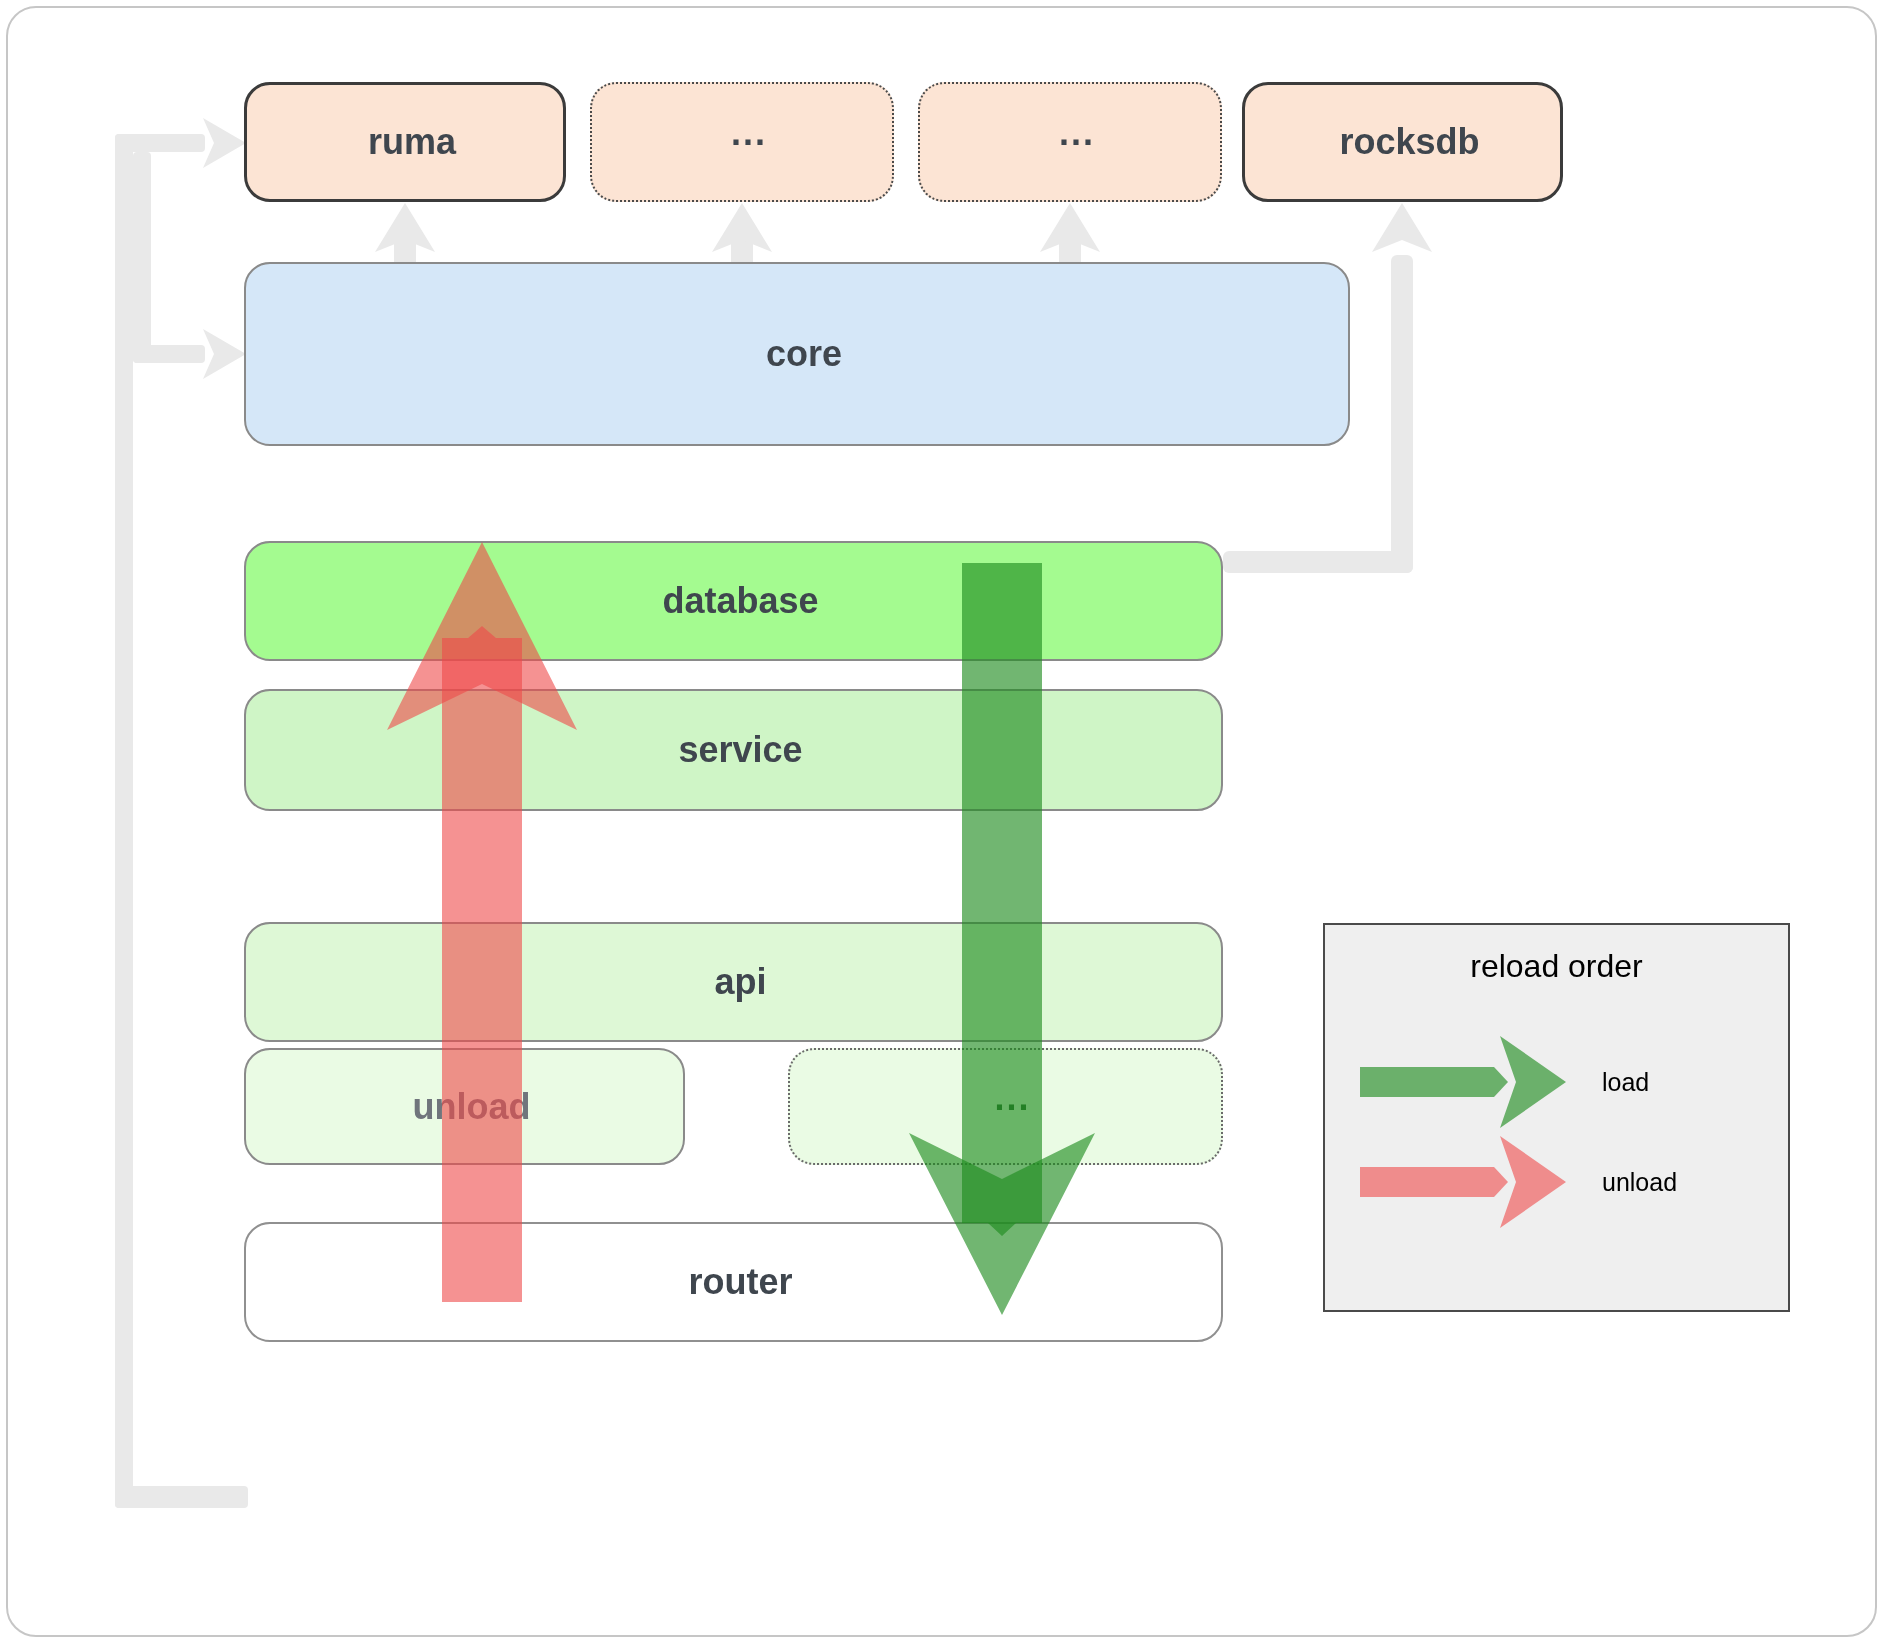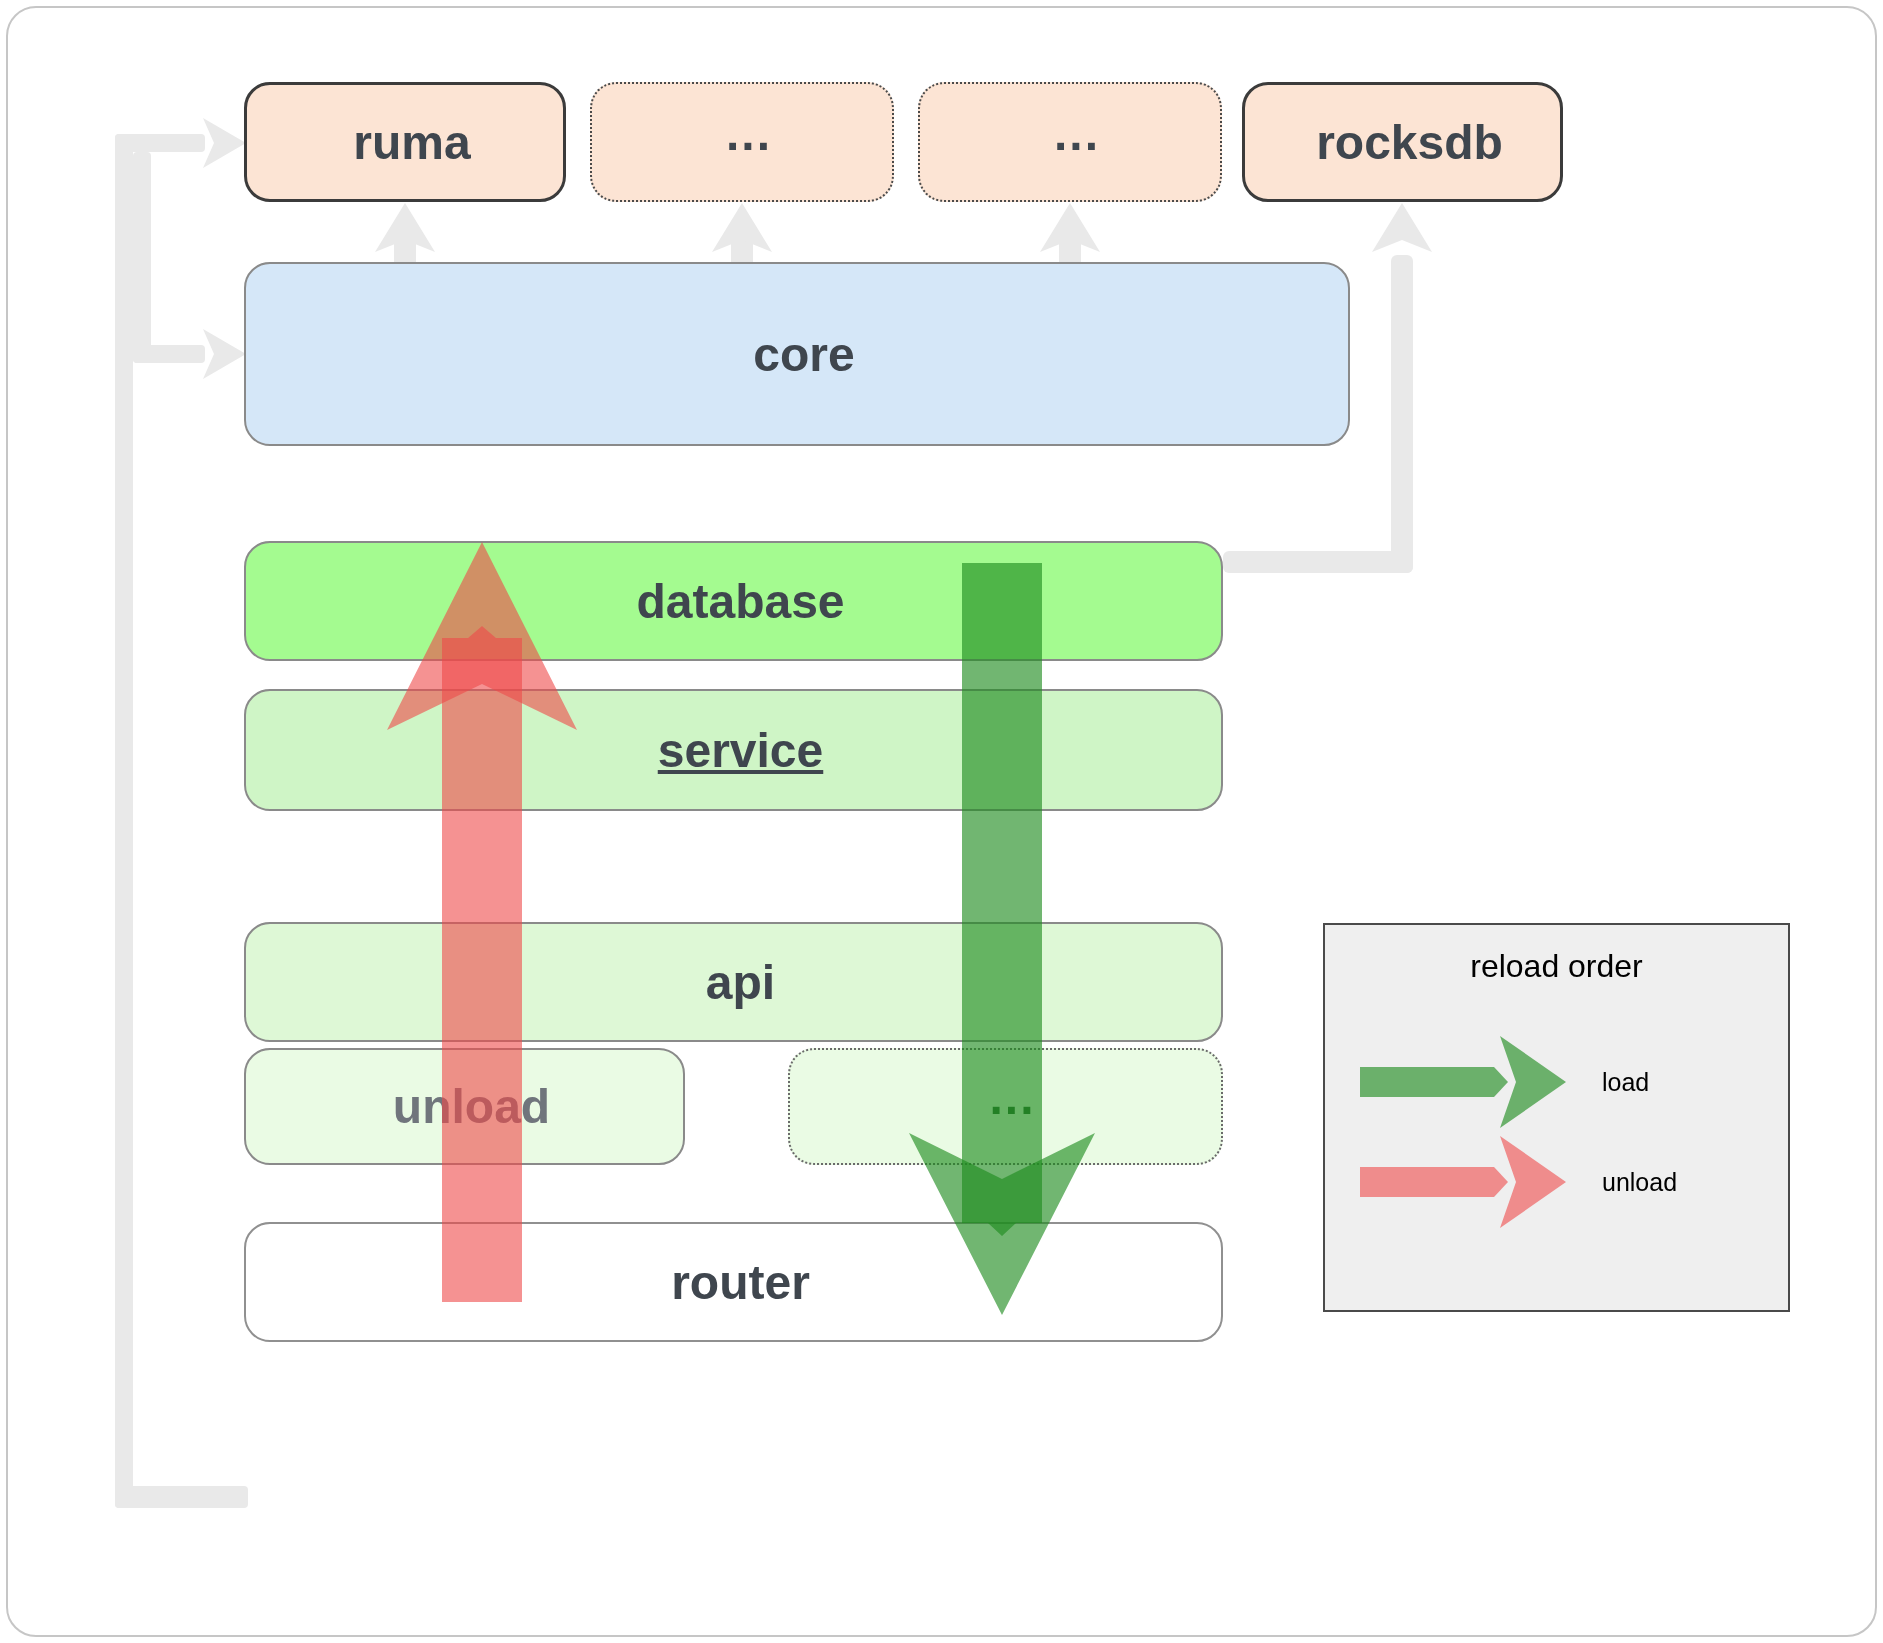--- a/index.html
+++ b/index.html
@@ -5,28 +5,28 @@
   html,body{margin:0;padding:0;background:#ffffff;}
   body{width:1883px;height:1643px;position:relative;overflow:hidden;
        font-family:"Liberation Sans","DejaVu Sans",sans-serif;}
   .frame{position:absolute;left:6px;top:6px;width:1867px;height:1627px;
          border:2px solid #c6c6c6;border-radius:30px;background:#ffffff;}
   svg.layer{position:absolute;left:0;top:0;width:1883px;height:1643px;pointer-events:none;}
   #connector-layer{z-index:1;}
   #box-layer{position:absolute;left:0;top:0;width:1883px;height:1643px;z-index:2;}
   #flow-layer{z-index:5;}
   .box{position:absolute;box-sizing:border-box;display:flex;align-items:center;
-       justify-content:center;font-size:48px;font-weight:600;color:#3f464e;
+       justify-content:center;font-size:36px;font-weight:600;color:#3f464e;
        border:2px solid #8a8a8a;border-radius:26px;background:#ffffff;padding-left:14px;}
   .box.peach{background:var(--dependency-peach);}
   .box.solid-dark{border:3px solid #3b3b3b;}
   .box.dotted{border:2.5px dotted #4a4a4a;}
   .box.core{background:var(--core-blue);}
   .box.database{background:var(--database-green);margin-top:39px;}
-  .box.service{background:var(--service-green);text-decoration:underline;}
+  .box.service{background:var(--service-green);}
   .box.api{background:var(--api-green);}
   .box.faint{background:var(--faint-green);}
   .box.router{background:#ffffff;border-color:#909090;}
   .box.conduwuit{background:var(--conduwuit-blue);color:#ffffff;border:3px solid #141414;}
   .box .dots{font-weight:700;transform:translateY(-9px);letter-spacing:2px;}
   .box .admin-label{color:#70757c;}
   .box .green-dots{color:#2c6e33;}
   .legend{position:absolute;left:1323px;top:923px;width:467px;height:389px;
           box-sizing:border-box;background:var(--legend-bg);border:2.5px solid #4a4a4a;z-index:2;}
   .legend-title{position:absolute;left:1323px;top:948px;width:467px;text-align:center;

